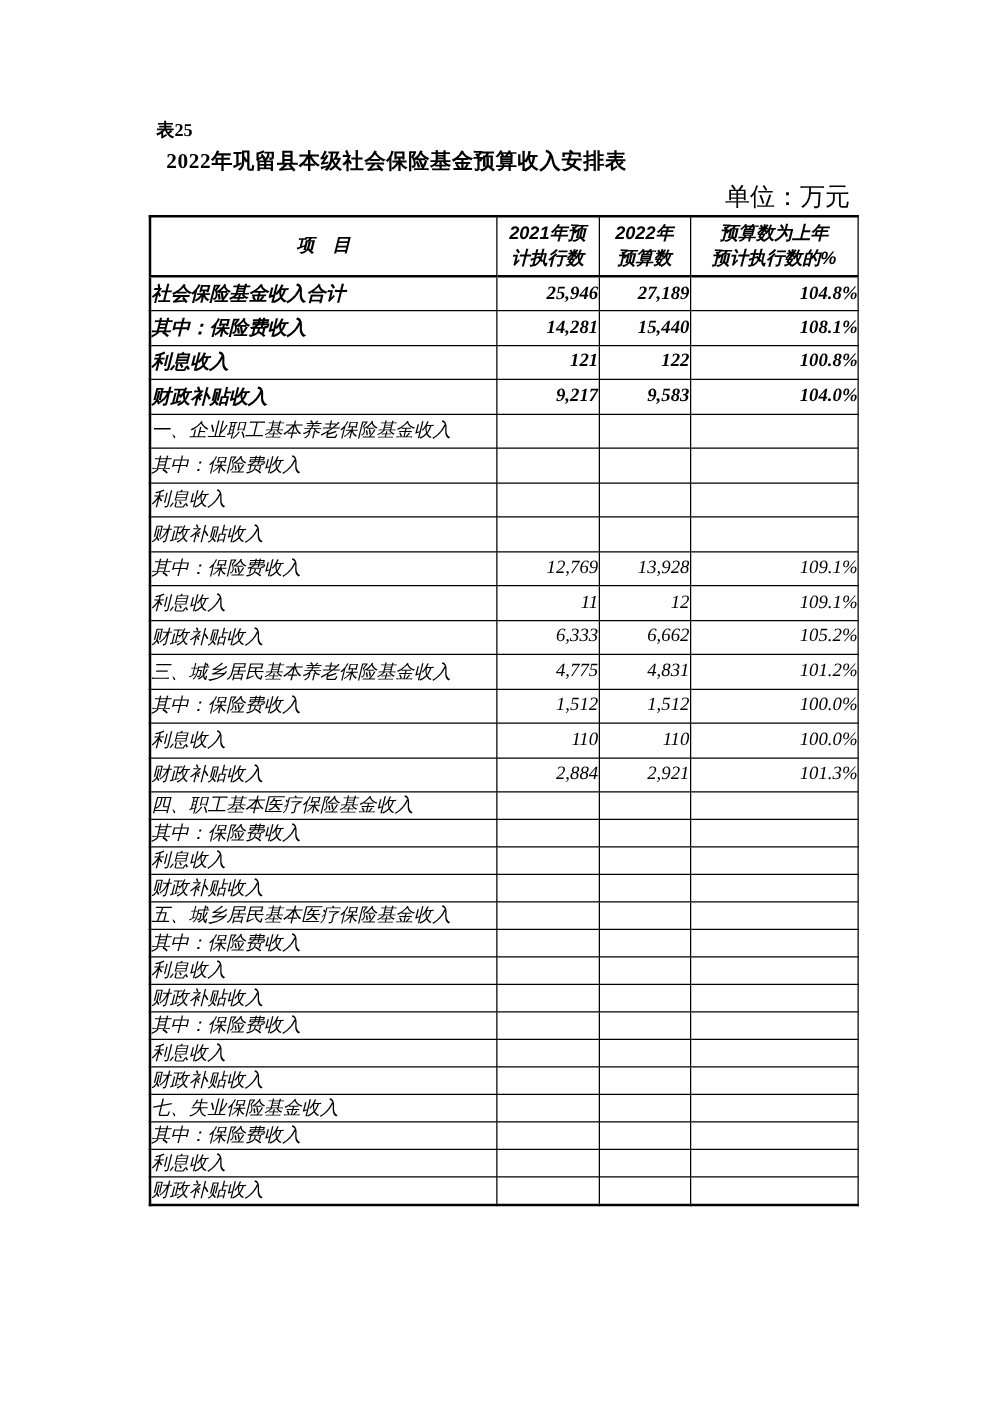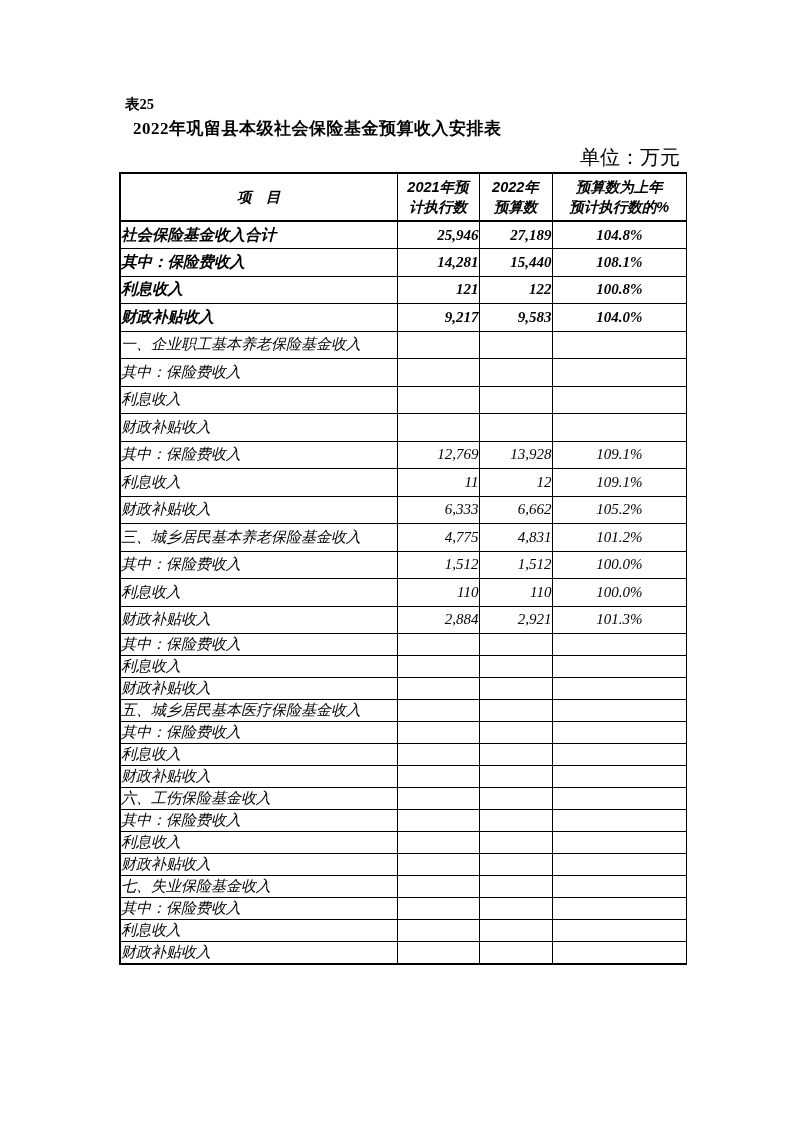--- a/index.html
+++ b/index.html
@@ -76,21 +76,21 @@
   tr.short { height: 22px; }
   td.item {
     text-align: left;
     font-size: 15px;
   }
   td.num, td.pct {
     text-align: right;
     font-size: 15px;
   }
   td.num { padding-right: 8px; }
-  td.pct { padding-right: 13px; text-align: center; }
+  td.pct { padding-right: 13px; }
   .lv0 { padding-left: 7px;  }
   .lv1 { padding-left: 38px; }
   .lv2 { padding-left: 74px; }
   .lv3 { padding-left: 87px; }
   tr.summary td { font-weight: bold; }
   tr.summary td.item {
     font-family: "Liberation Sans", "DejaVu Sans", sans-serif;
     font-size: 15.5px;
   }
 </style>
@@ -208,20 +208,26 @@
       <td class="num">110</td>
       <td class="pct">100.0%</td>
     </tr>
         <tr class="tall">
       <td class="item lv3">财政补贴收入</td>
       <td class="num">2,884</td>
       <td class="num">2,921</td>
       <td class="pct">101.3%</td>
     </tr>
         <tr class="short">
+      <td class="item lv0">四、职工基本医疗保险基金收入</td>
+      <td class="num"></td>
+      <td class="num"></td>
+      <td class="pct"></td>
+    </tr>
+        <tr class="short">
       <td class="item lv1">其中：保险费收入</td>
       <td class="num"></td>
       <td class="num"></td>
       <td class="pct"></td>
     </tr>
         <tr class="short">
       <td class="item lv2">利息收入</td>
       <td class="num"></td>
       <td class="num"></td>
       <td class="pct"></td>
@@ -245,26 +251,20 @@
       <td class="pct"></td>
     </tr>
         <tr class="short">
       <td class="item lv2">利息收入</td>
       <td class="num"></td>
       <td class="num"></td>
       <td class="pct"></td>
     </tr>
         <tr class="short">
       <td class="item lv3">财政补贴收入</td>
-      <td class="num"></td>
-      <td class="num"></td>
-      <td class="pct"></td>
-    </tr>
-        <tr class="short">
-      <td class="item lv0">六、工伤保险基金收入</td>
       <td class="num"></td>
       <td class="num"></td>
       <td class="pct"></td>
     </tr>
         <tr class="short">
       <td class="item lv1">其中：保险费收入</td>
       <td class="num"></td>
       <td class="num"></td>
       <td class="pct"></td>
     </tr>

